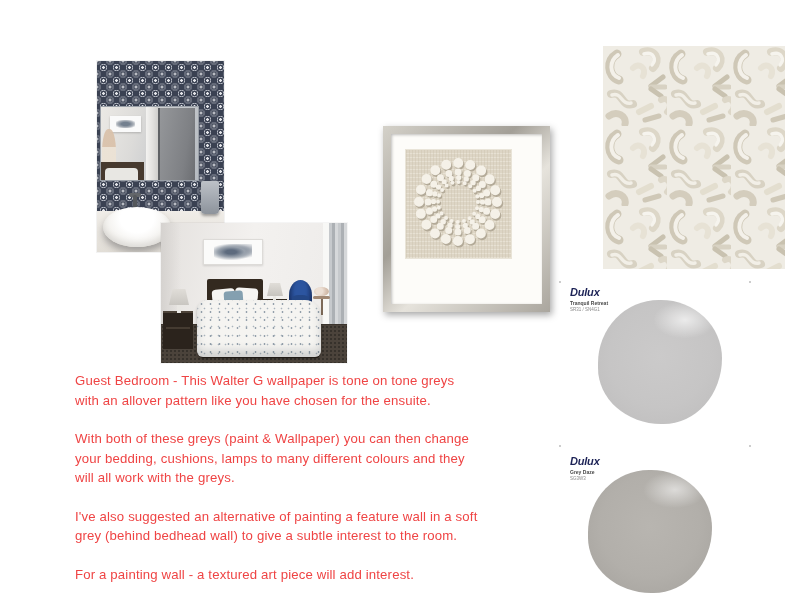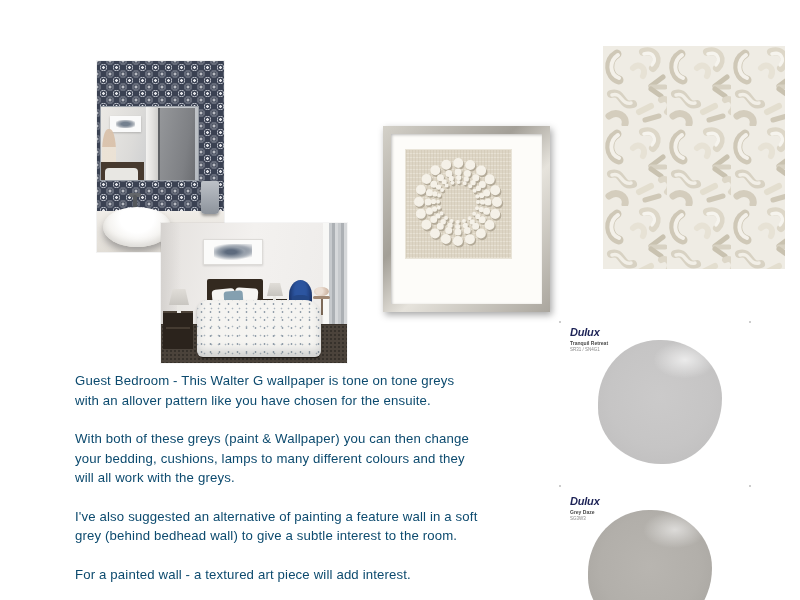--- a/index.html
+++ b/index.html
@@ -98,42 +98,42 @@
     background-image:repeating-linear-gradient(90deg, rgba(200,190,168,.35) 0 1px, transparent 1px 3px),
                      repeating-linear-gradient(0deg, rgba(246,242,232,.4) 0 1px, transparent 1px 4px);
     box-shadow:0 0 0 1px #e9e4d8;}
   .fa-linen svg{position:absolute;left:0;top:0;}
 
   
   .wallpaper{left:563px;top:30px;width:182px;height:223px;z-index:1;}
   .wallpaper svg{display:block;}
 
   
-  .paint-card{width:200px;height:162px;margin-top:40px;}
+  .paint-card{width:200px;height:162px;}
   .pc1{left:555px;top:278px;}
   .pc2{left:555px;top:443px;height:157px;}
   .pc-brand{position:absolute;left:15px;top:8px;font-size:11px;font-weight:bold;font-style:italic;
     color:#1d2356;letter-spacing:-0.2px;}
   .pc2 .pc-brand{top:12px;}
   .pc-name{position:absolute;left:15px;top:22px;font-size:5px;font-weight:bold;color:#4a4a4a;}
   .pc2 .pc-name{top:26px;}
   .pc-code{position:absolute;left:15px;top:29px;font-size:4.5px;color:#8a8a8a;}
   .pc2 .pc-code{top:33px;}
   .pc-dollop{position:absolute;border-radius:50% 50% 48% 52% / 52% 48% 54% 46%;}
   .pc1 .pc-dollop{left:43px;top:22px;width:124px;height:124px;
     background:radial-gradient(ellipse 34% 20% at 70% 16%, rgba(255,255,255,.65), transparent 75%),
                radial-gradient(circle at 50% 46%, #cbcaca 0%, #c6c5c5 55%, #c0bfbf 84%, #b6b5b5 100%);}
   .pc2 .pc-dollop{left:33px;top:27px;width:124px;height:123px;
     background:radial-gradient(ellipse 34% 20% at 70% 16%, rgba(255,255,255,.55), transparent 75%),
                radial-gradient(circle at 50% 46%, #b8b5b0 0%, #b2afaa 55%, #a9a6a1 84%, #9d9a95 100%);}
   .crop-dot{position:absolute;width:2px;height:2px;background:#bdbdbd;border-radius:50%;}
 
   
   .notes{left:75px;top:371px;width:404px;}
-  .notes p{margin:0 0 19px 0;font-size:13.2px;line-height:19.5px;color:#0c4a6e;letter-spacing:.15px;}
+  .notes p{margin:0 0 19px 0;font-size:13.2px;line-height:19.5px;color:#ef4444;letter-spacing:.15px;}
 </style>
 </head>
 <body>
 
 <figure class="abs bathroom">
   <div class="abs bp-wallpaper"></div>
   <div class="abs bp-mirror">
     <div class="abs bp-mirror-art">
         <i></i>
       </div>
@@ -242,14 +242,14 @@
   <div class="pc-brand">Dulux</div>
   <div class="pc-name">Grey Daze</div>
   <div class="pc-code">SG3W3</div>
   <div class="pc-dollop"></div>
 </section>
 
 <section class="abs notes">
   <p>Guest Bedroom - This Walter G wallpaper is tone on tone greys with an allover pattern like you have chosen for the ensuite.</p>
   <p>With both of these greys (paint &amp; Wallpaper) you can then change your bedding, cushions, lamps to many different colours and they will all work with the greys.</p>
   <p>I've also suggested an alternative of painting a feature wall in a soft grey (behind bedhead wall) to give a subtle interest to the room.</p>
-  <p>For a painted wall - a textured art piece will add interest.</p>
+  <p>For a painting wall - a textured art piece will add interest.</p>
 </section>
 
 </body></html>

